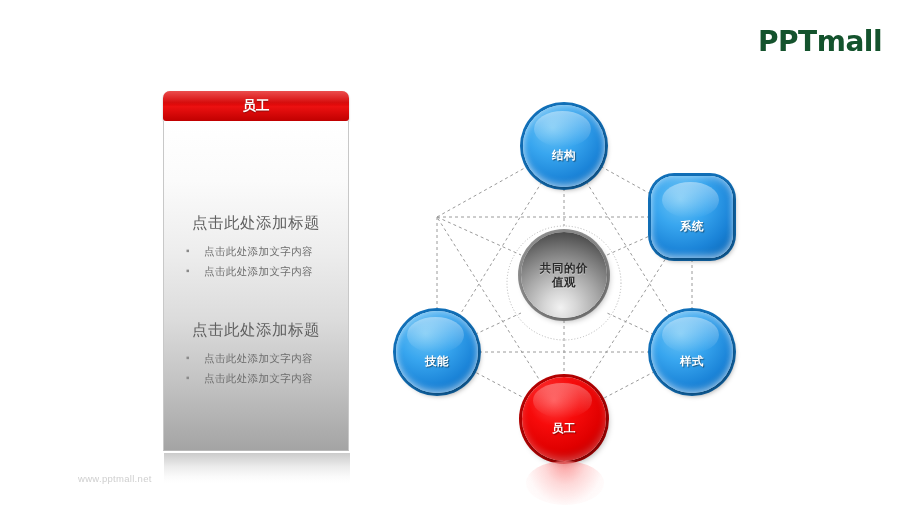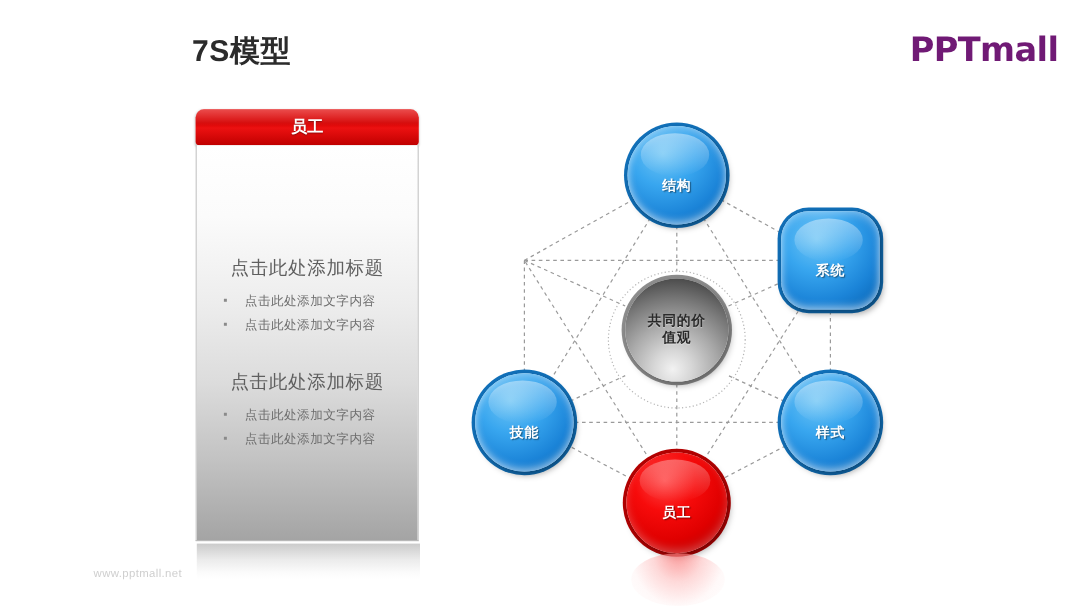--- a/index.html
+++ b/index.html
@@ -25,21 +25,21 @@
     font-weight:bold;
     color:#2b2b2b;
     letter-spacing:0.5px;
   }
 
   #brand-logo {
     position:absolute;
     right:18px; top:25px;
     font-size:28px;
     font-weight:bold;
-    color:#701a75;
+    color:#14532d;
     letter-spacing:-0.5px;
     font-family:"DejaVu Sans", sans-serif;
   }
 
   #footer-url {
     position:absolute;
     left:58px; bottom:22px;
     font-size:9.5px;
     color:#cfcfcf;
     letter-spacing:0.3px;
@@ -94,21 +94,21 @@
 
   #panel-reflection {
     position:absolute;
     left:164px; top:453px;
     width:186px; height:30px;
     background:linear-gradient(to bottom,
         rgba(160,160,160,0.55) 0%, rgba(190,190,190,0.30) 45%,
         rgba(215,215,215,0.10) 80%, rgba(255,255,255,0) 100%);
   }
 
-  .panel-block { padding:0 6px; }
+  .panel-block { padding:12px 6px; }
   .block-title {
     text-align:center;
     font-size:15.5px;
     color:#5f5f5f;
     letter-spacing:0.5px;
   }
   .bullet-list { list-style:none; margin-top:7px; }
   .bullet-item {
     position:relative;
     font-size:10.5px;
@@ -236,21 +236,20 @@
       rgba(250,120,120,0.75) 0%, rgba(252,170,170,0.45) 38%,
       rgba(255,220,220,0.18) 70%, rgba(255,255,255,0) 100%);
     filter:blur(0.6px);
   }
 </style>
 </head>
 <body>
 
 <div id="slide">
 
-  <div id="page-title">7S模型</div>
   <div id="brand-logo">PPTmall</div>
   <div id="footer-url">www.pptmall.net</div>
 
   <div id="left-panel">
 
     <div id="panel-header">
       <span id="panel-header-label">员工</span>
     </div>
 
     <div id="panel-body">

